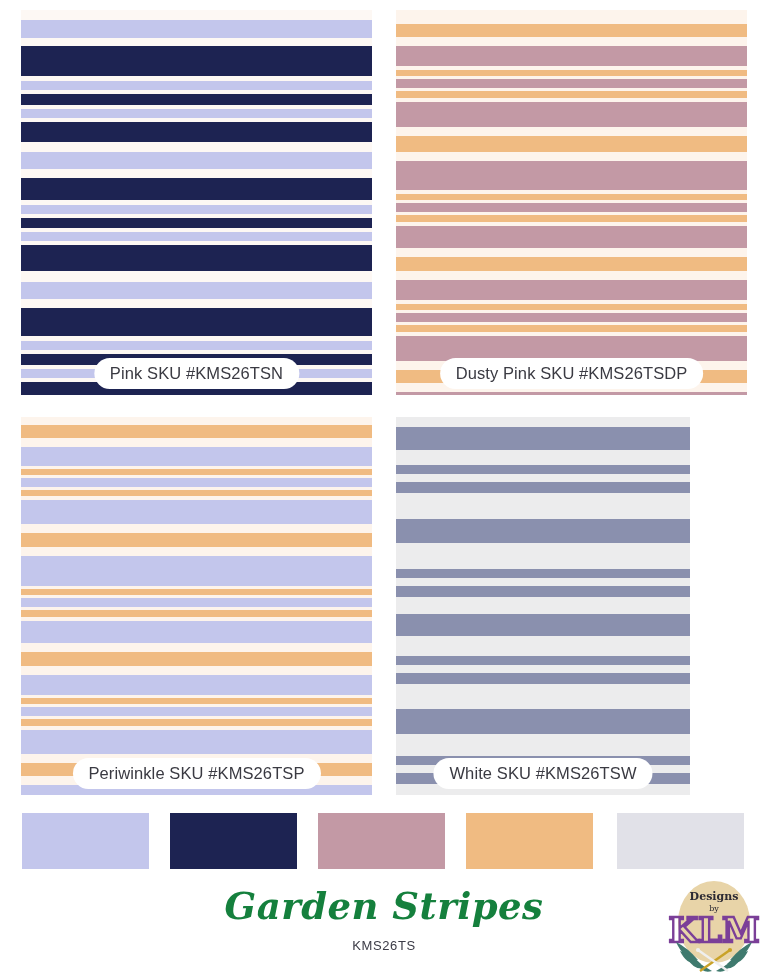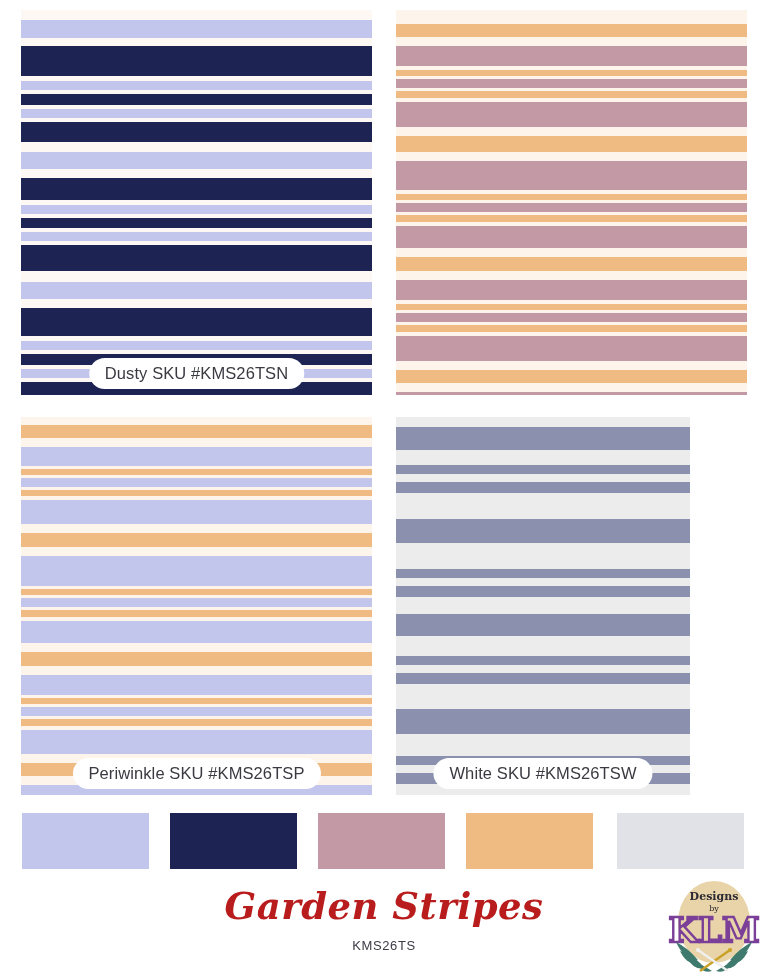--- a/index.html
+++ b/index.html
@@ -67,21 +67,21 @@
     position: absolute;
     left: 0;
     right: 0;
     top: 884px;
     text-align: center;
     font-family: "DejaVu Serif", serif;
     font-style: italic;
     font-weight: 700;
     font-size: 37px;
     letter-spacing: 0.5px;
-    color: #b91c1c;
+    color: #15803d;
   }
 
   #brand-sku {
     position: absolute;
     left: 0;
     right: 0;
     top: 938px;
     text-align: center;
     font-size: 13px;
     letter-spacing: 0.6px;
@@ -135,21 +135,21 @@
           <div class="stripe" style="top: 298px; height: 28px; background: rgb(29, 35, 82);"></div>
           <div class="stripe" style="top: 326px; height: 5px; background: rgb(253, 248, 244);"></div>
           <div class="stripe" style="top: 331px; height: 9px; background: rgb(195, 198, 236);"></div>
           <div class="stripe" style="top: 340px; height: 4px; background: rgb(253, 248, 244);"></div>
           <div class="stripe" style="top: 344px; height: 11px; background: rgb(29, 35, 82);"></div>
           <div class="stripe" style="top: 355px; height: 4px; background: rgb(253, 248, 244);"></div>
           <div class="stripe" style="top: 359px; height: 9px; background: rgb(195, 198, 236);"></div>
           <div class="stripe" style="top: 368px; height: 4px; background: rgb(253, 248, 244);"></div>
           <div class="stripe" style="top: 372px; height: 13px; background: rgb(29, 35, 82);"></div>
         </div>
-        <div class="panel-label">Dusty SKU #KMS26TSN</div>
+        <div class="panel-label">Pink SKU #KMS26TSN</div>
       </div>
       <div class="panel" style="left: 396px; top: 10px; width: 351px; height: 385px; background: rgb(253, 244, 236);">
         <div class="stripes">
           <div class="stripe" style="top: 0px; height: 14px; background: rgb(253, 244, 236);"></div>
           <div class="stripe" style="top: 14px; height: 13px; background: rgb(240, 187, 130);"></div>
           <div class="stripe" style="top: 27px; height: 9px; background: rgb(253, 244, 236);"></div>
           <div class="stripe" style="top: 36px; height: 20px; background: rgb(195, 153, 165);"></div>
           <div class="stripe" style="top: 56px; height: 4px; background: rgb(253, 244, 236);"></div>
           <div class="stripe" style="top: 60px; height: 6px; background: rgb(240, 187, 130);"></div>
           <div class="stripe" style="top: 66px; height: 3px; background: rgb(253, 244, 236);"></div>
@@ -180,20 +180,21 @@
           <div class="stripe" style="top: 303px; height: 9px; background: rgb(195, 153, 165);"></div>
           <div class="stripe" style="top: 312px; height: 3px; background: rgb(253, 244, 236);"></div>
           <div class="stripe" style="top: 315px; height: 7px; background: rgb(240, 187, 130);"></div>
           <div class="stripe" style="top: 322px; height: 4px; background: rgb(253, 244, 236);"></div>
           <div class="stripe" style="top: 326px; height: 25px; background: rgb(195, 153, 165);"></div>
           <div class="stripe" style="top: 351px; height: 9px; background: rgb(253, 244, 236);"></div>
           <div class="stripe" style="top: 360px; height: 13px; background: rgb(240, 187, 130);"></div>
           <div class="stripe" style="top: 373px; height: 9px; background: rgb(253, 244, 236);"></div>
           <div class="stripe" style="top: 382px; height: 3px; background: rgb(195, 153, 165);"></div>
         </div>
+        <div class="panel-label">Dusty Pink SKU #KMS26TSDP</div>
       </div>
       <div class="panel" style="left: 21px; top: 417px; width: 351px; height: 378px; background: rgb(253, 244, 236);">
         <div class="stripes">
           <div class="stripe" style="top: 0px; height: 8px; background: rgb(253, 244, 236);"></div>
           <div class="stripe" style="top: 8px; height: 13px; background: rgb(240, 187, 130);"></div>
           <div class="stripe" style="top: 21px; height: 9px; background: rgb(253, 244, 236);"></div>
           <div class="stripe" style="top: 30px; height: 19px; background: rgb(195, 198, 236);"></div>
           <div class="stripe" style="top: 49px; height: 3px; background: rgb(253, 244, 236);"></div>
           <div class="stripe" style="top: 52px; height: 6px; background: rgb(240, 187, 130);"></div>
           <div class="stripe" style="top: 58px; height: 3px; background: rgb(253, 244, 236);"></div>

